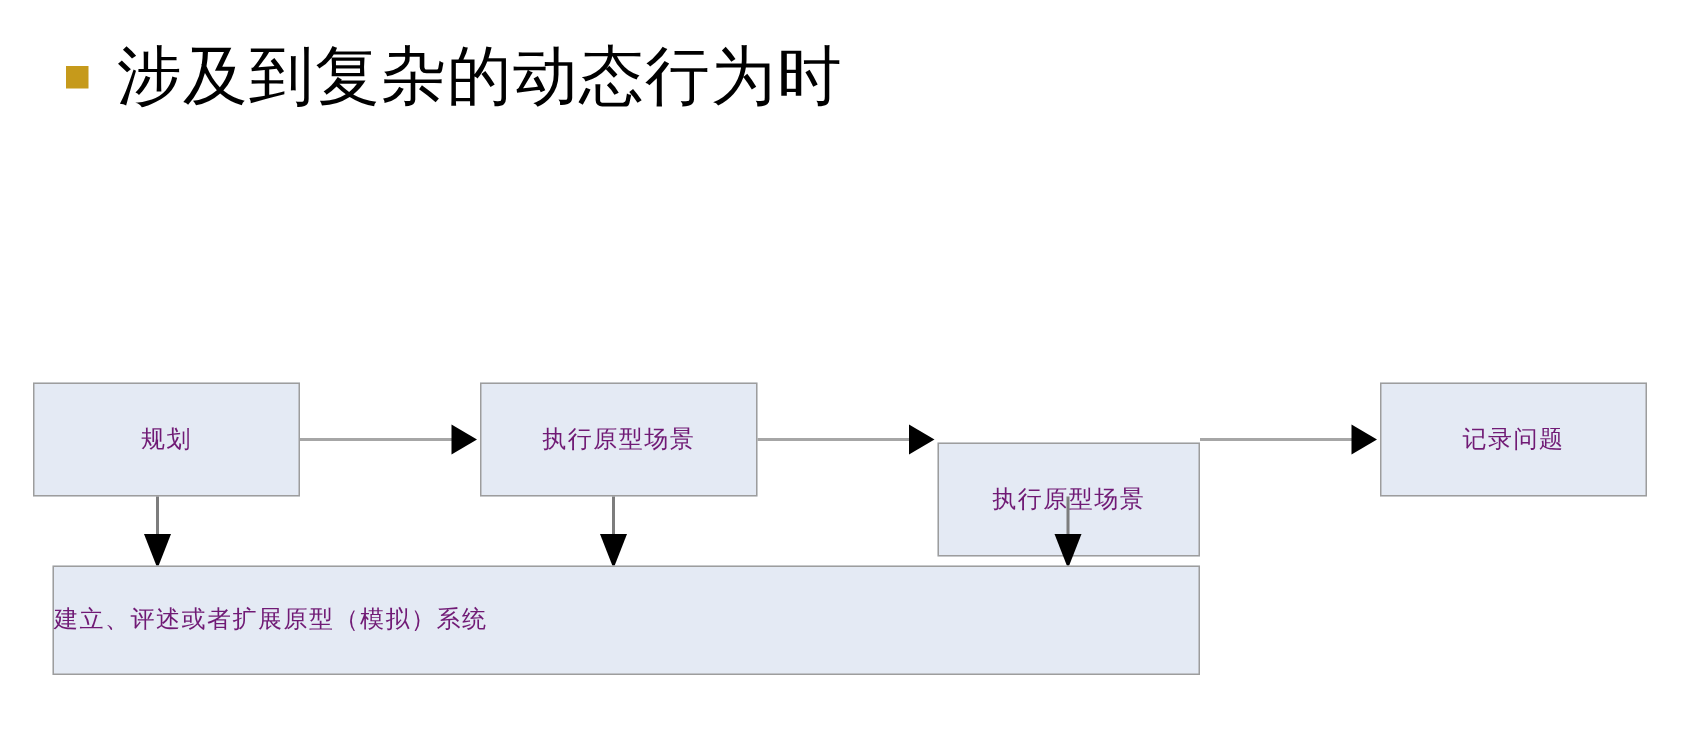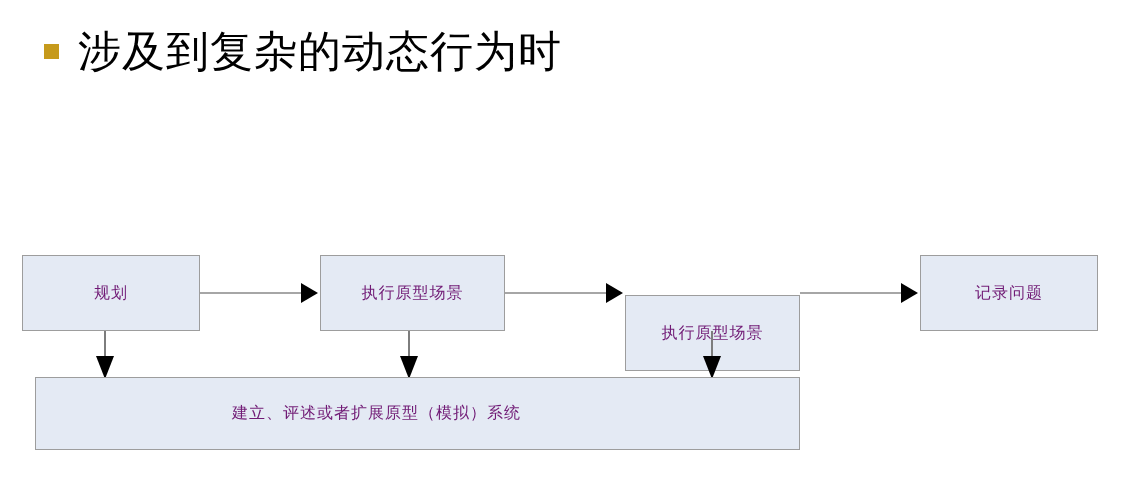--- a/index.html
+++ b/index.html
@@ -65,21 +65,20 @@
     letter-spacing: 1px;
     font-family: "Liberation Serif", "DejaVu Serif", serif;
   }
   .node-1 { left: 22px;  top: 255px; width: 178px; height: 76px; }
   .node-2 { left: 320px; top: 255px; width: 185px; height: 76px; }
   .node-3 { left: 625px; top: 255px; width: 175px; height: 76px; margin-top: 40px; }
   .node-4 { left: 920px; top: 255px; width: 178px; height: 76px; }
   .node-bottom {
     left: 35px; top: 377px; width: 765px; height: 73px;
     justify-content: flex-start;
-    padding-left: 196px;
   }
 
   
   .h-line {
     position: absolute;
     height: 2px;
     background: #a6a6a6;
     top: 292px;
   }
   .h-line-1 { left: 200px; width: 102px; }

